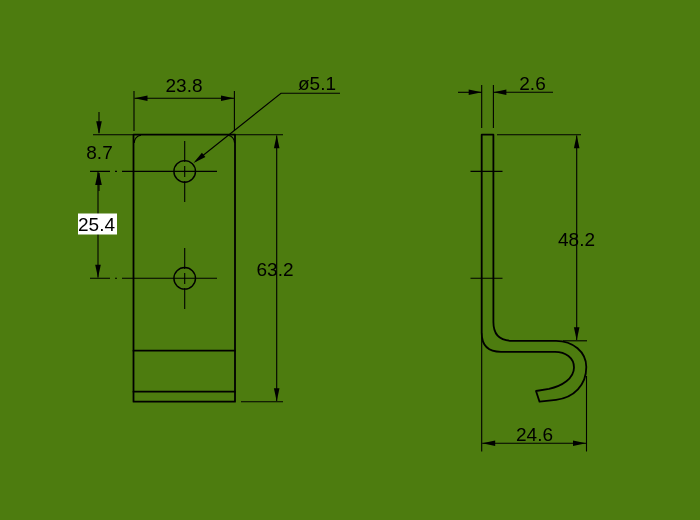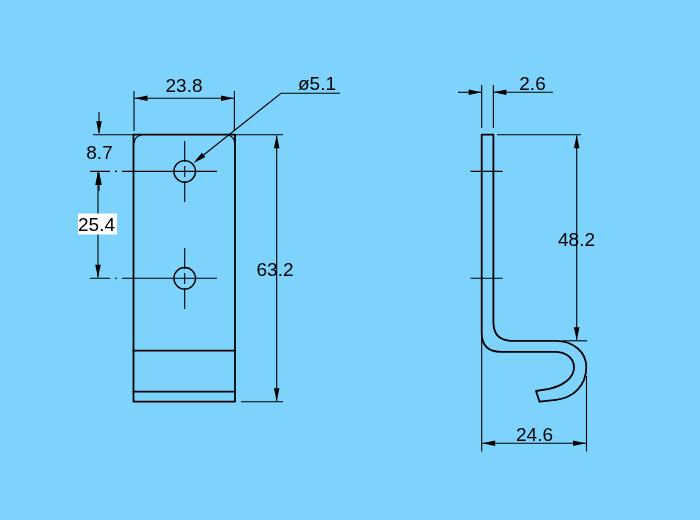--- a/index.html
+++ b/index.html
@@ -4,21 +4,21 @@
 <style>
   html, body {
     margin: 0;
     padding: 0;
     background: #ffffff;
   }
   .canvas {
     position: relative;
     width: 700px;
     height: 520px;
-    background: #7dd3fc;
+    background: #4d7c0f;
     overflow: hidden;
   }
   svg { display: block; }
   .outline {
     stroke: #000000;
     stroke-width: 1.8;
     fill: none;
     stroke-linecap: round;
     stroke-linejoin: round;
   }

